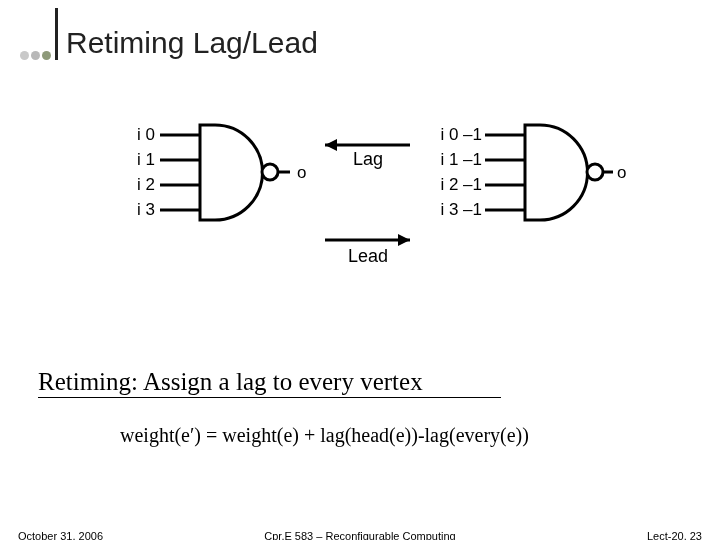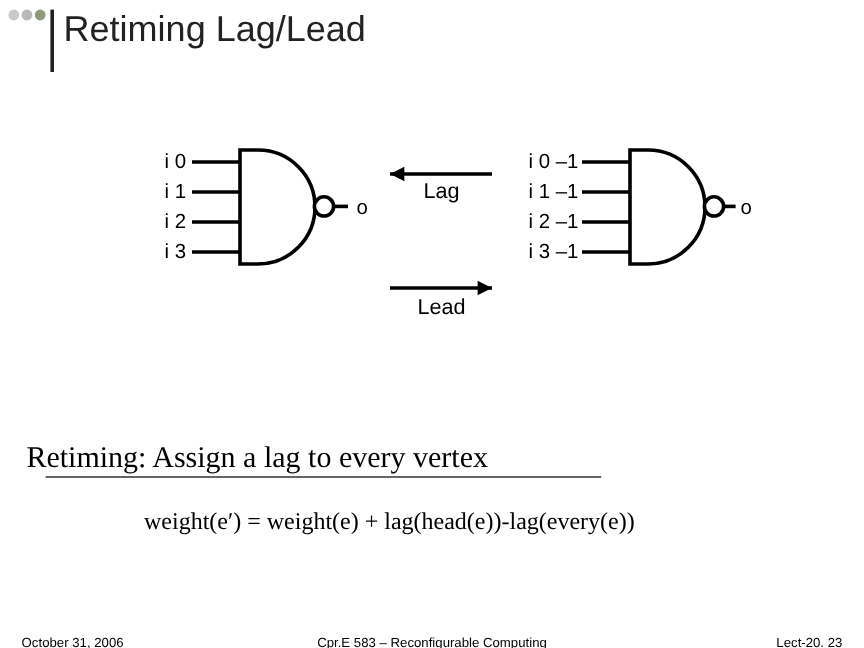--- a/index.html
+++ b/index.html
@@ -7,23 +7,23 @@
     width: 720px;
     height: 540px;
     background: #fff;
     font-family: Arial, Helvetica, sans-serif;
     position: relative;
     overflow: hidden;
   }
   .title-bar {
     position: absolute;
     top: 8px;
-    left: 7px;
+    left: 20px;
     display: flex;
-    align-items: flex-start;
+    align-items: flex-end;
   }
   .dots {
     display: flex;
     gap: 2px;
     margin-right: 4px;
   }
   .dot {
     width: 9px; height: 9px; border-radius: 50%;
   }
   .d1 { background: #c9c9c9; }
@@ -42,21 +42,21 @@
     width: 520px;
     height: 180px;
   }
   .diagram text { font-family: Arial, sans-serif; }
   .body-text {
     position: absolute;
     font-family: 'Times New Roman', Times, serif;
     color: #000;
   }
   .retiming-line {
-    top: 368px; left: 22px; font-size: 25px;
+    top: 368px; left: 38px; font-size: 25px;
   }
   .retiming-underline {
     position: absolute;
     top: 397px; left: 38px;
     width: 463px; height: 1px; background: #000;
   }
   .formula {
     top: 424px; left: 120px; font-size: 20px;
   }
   .footer {

